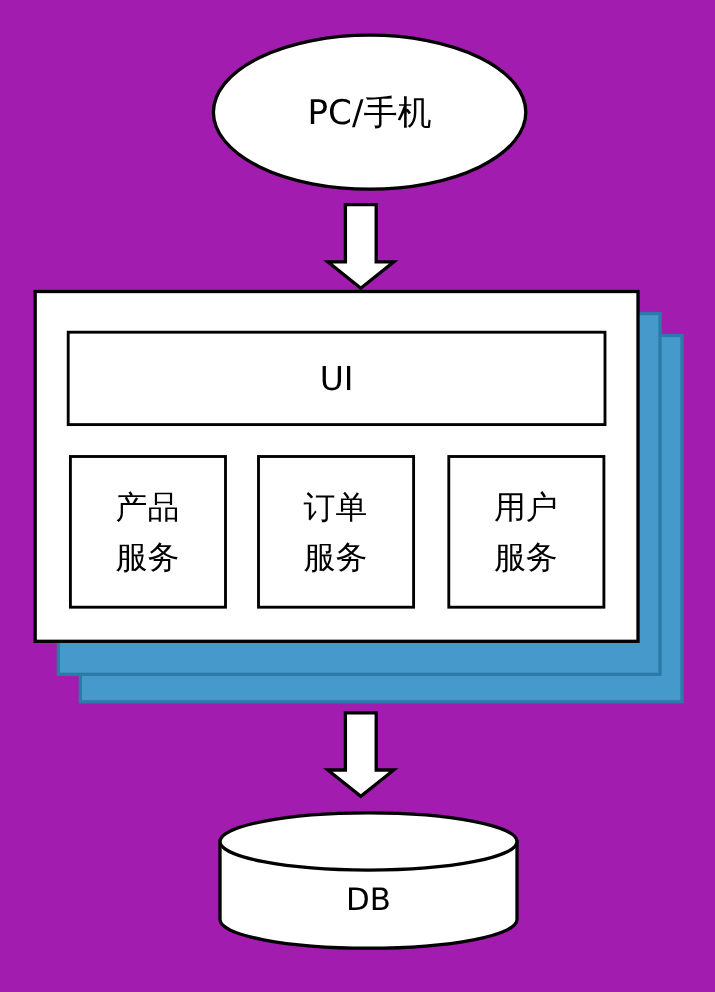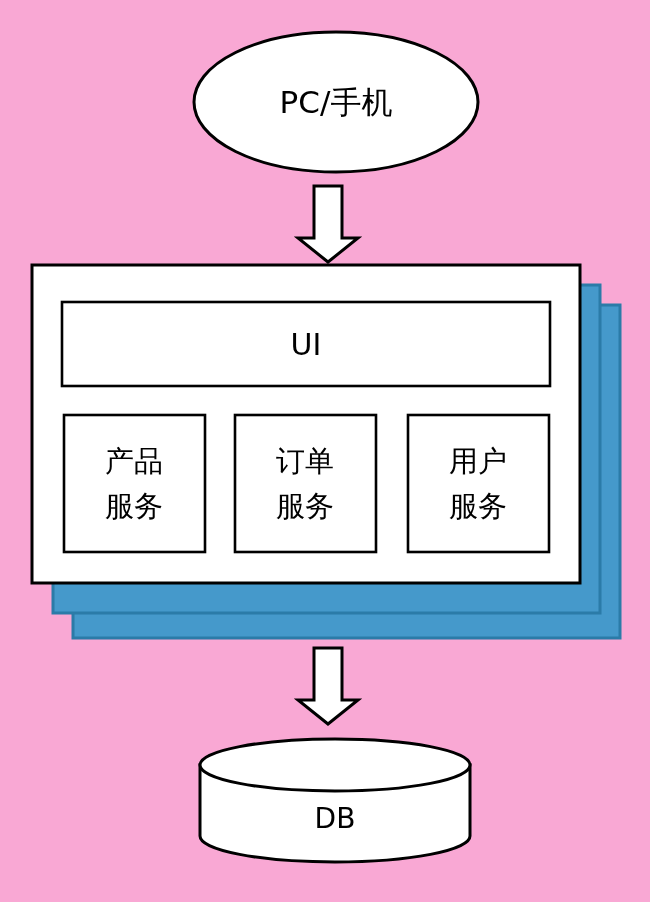--- a/index.html
+++ b/index.html
@@ -11,21 +11,21 @@
   body {
     width: 650px;
     height: 902px;
     font-family: "DejaVu Sans", "Liberation Sans", sans-serif;
     overflow: hidden;
   }
   #diagram-root {
     position: relative;
     width: 650px;
     height: 902px;
-    background: #f9a8d4;
+    background: #a21caf;
   }
   svg#diagram-canvas {
     position: absolute;
     left: 0;
     top: 0;
     width: 650px;
     height: 902px;
     display: block;
   }
   .node-label {

